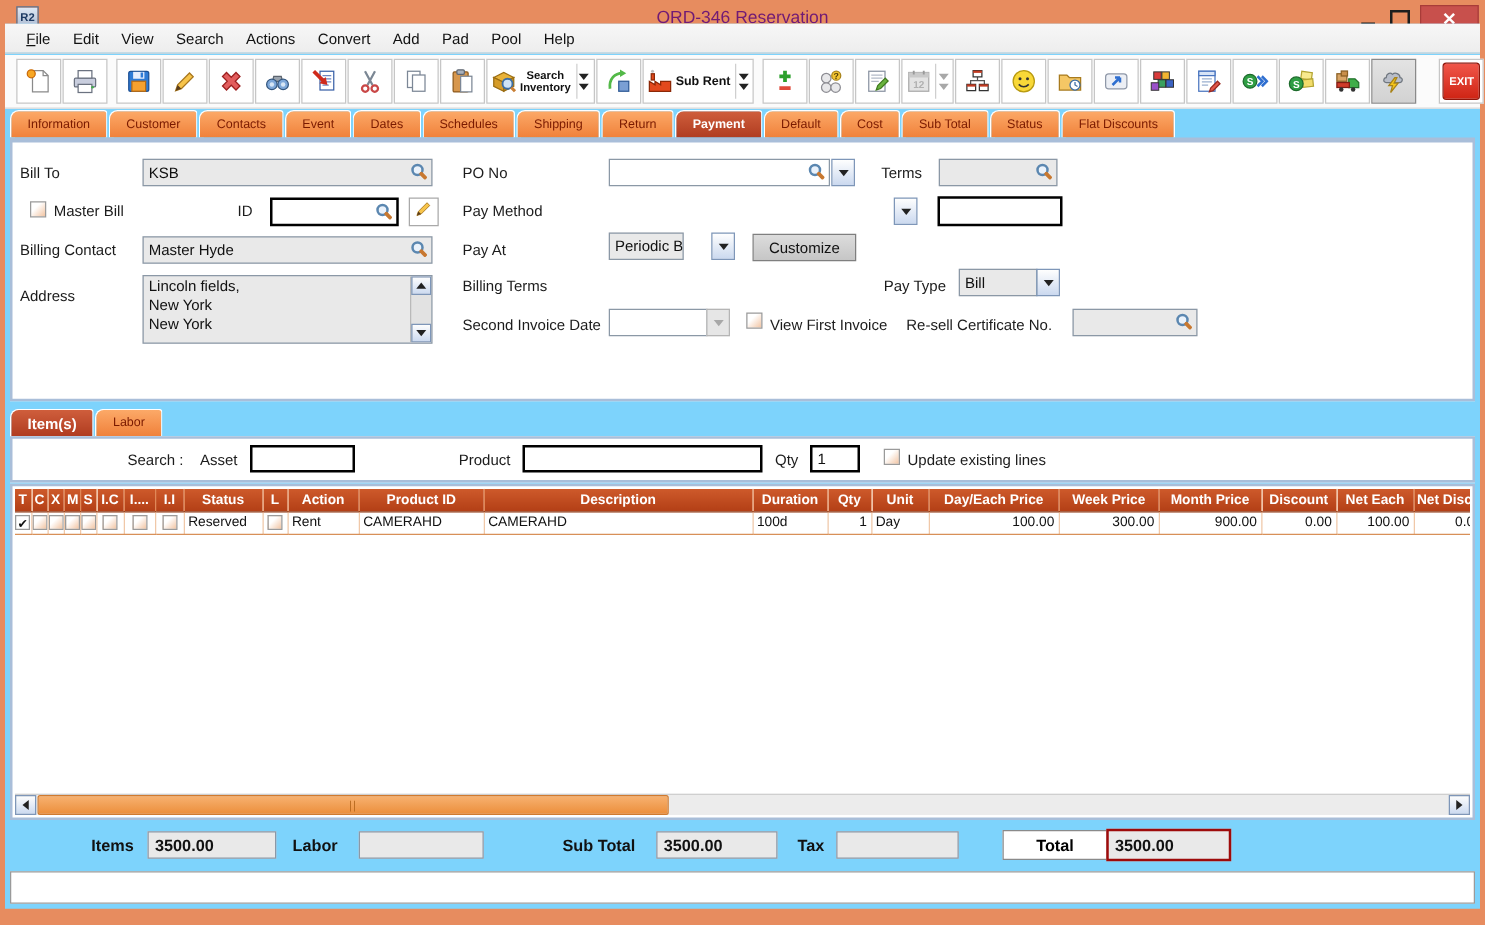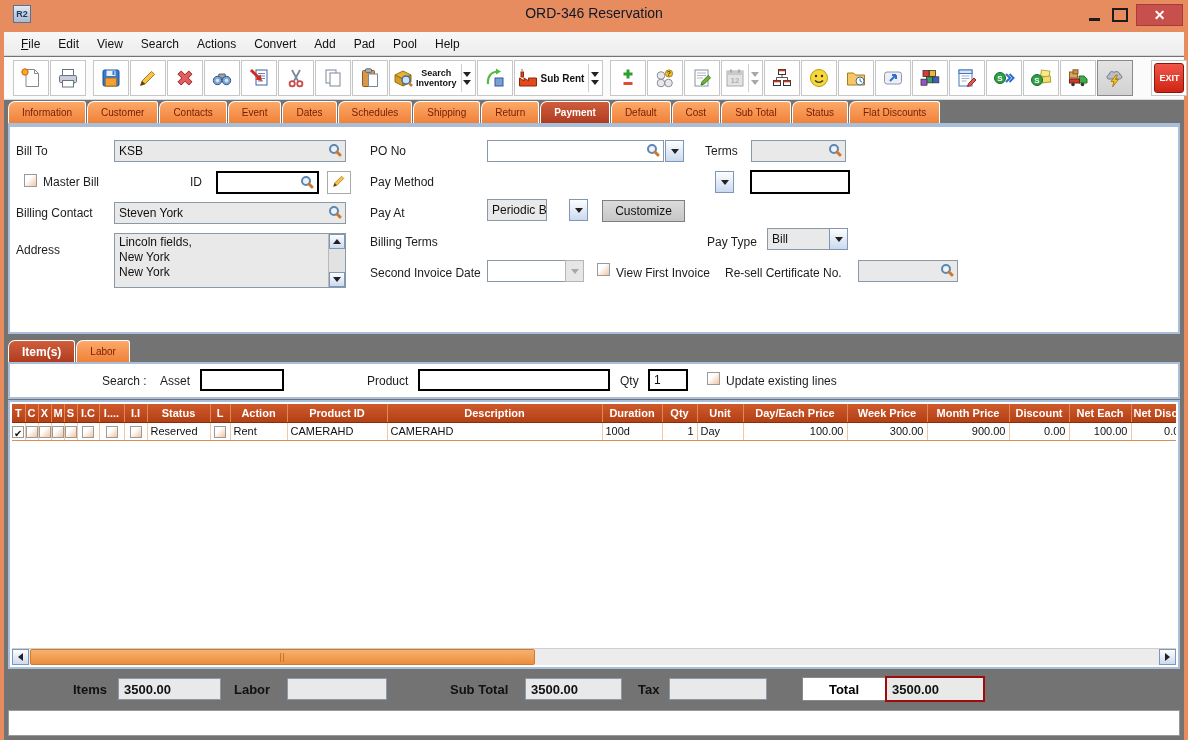--- a/index.html
+++ b/index.html
@@ -5,31 +5,31 @@
   * { margin:0; padding:0; box-sizing:border-box; }
   html,body { width:1188px; height:740px; font-family:"Liberation Sans", sans-serif; }
   #window { position:relative; width:1188px; height:740px; background:#E78C5F; overflow:hidden; }
 
   
   .titlebar { position:absolute; left:0; top:0; width:1188px; height:28px; background:#E78C5F; }
   .app-icon { position:absolute; left:13px; top:5px; width:18px; height:18px;
     background:linear-gradient(#dfe9f5,#aab9d0); border:1px solid #5a7190; color:#1d3a63;
     font-size:9px; font-weight:bold; text-align:center; line-height:16px; }
   .title-text { position:absolute; left:0; top:5px; width:100%; text-align:center;
-    font-size:14px; color:#0f172a; }
+    font-size:14px; color:#701a75; }
   .win-btn { position:absolute; top:4px; height:22px; display:flex; align-items:center; justify-content:center; cursor:default; }
   .btn-min { left:1082px; width:24px; }
   .btn-min::after { content:""; width:11px; height:3px; background:#1d1d1d; margin-top:8px; }
   .btn-max { left:1108px; width:24px; }
   .btn-max::after { content:""; width:12px; height:10px; border:2px solid #1d1d1d; background:transparent; }
   .btn-close { left:1136px; width:47px; background:#C8504C; border:1px solid #a83c38; }
   .btn-close::after { content:"✕"; color:#fff; font-size:14px; font-weight:bold; }
 
   
-  .window-body { position:absolute; left:4px; top:32px; width:1180px; height:708px; background:#737373; }
+  .window-body { position:absolute; left:4px; top:19px; width:1180px; height:708px; background:#7dd3fc; }
 
   
   .menubar { position:absolute; left:0; top:0; width:1180px; height:24px;
     background:linear-gradient(#f7f7f7,#ededed); border-bottom:1px solid #d6d6d6;
     display:flex; align-items:center; padding-left:8px; }
   .menu-item { display:inline-block; padding:3px 9px; font-size:12px; color:#111; }
   .menu-item.mnemonic::first-letter { text-decoration:underline; }
 
   
   .toolbar { position:absolute; left:0; top:25px; width:1180px; height:43px;
@@ -495,21 +495,21 @@
       <span class="lbl" style="left:360px; top:48px;">Pay Method</span>
       <div class="drop-btn" style="left:705px; top:44px;">
           <span class="tri-d"></span>
         </div>
       <div class="field black-border" style="left:740px; top:43px; width:100px; height:24px;">
         <span></span>
       </div>
 
       <span class="lbl" style="left:6px; top:79px;">Billing Contact</span>
       <div class="field" style="left:104px; top:75px; width:232px;">
-        <span>Steven York</span>
+        <span>Master Hyde</span>
           <span class="mag"></span>
       </div>
       <span class="lbl" style="left:360px; top:79px;">Pay At</span>
       <div class="field" style="left:477px; top:72px; width:60px;">
         <span>Periodic Bill...</span>
       </div>
       <div class="drop-btn" style="left:559px; top:72px;">
           <span class="tri-d"></span>
         </div>
       <div class="push-btn" style="left:592px; top:73px; width:83px;">

